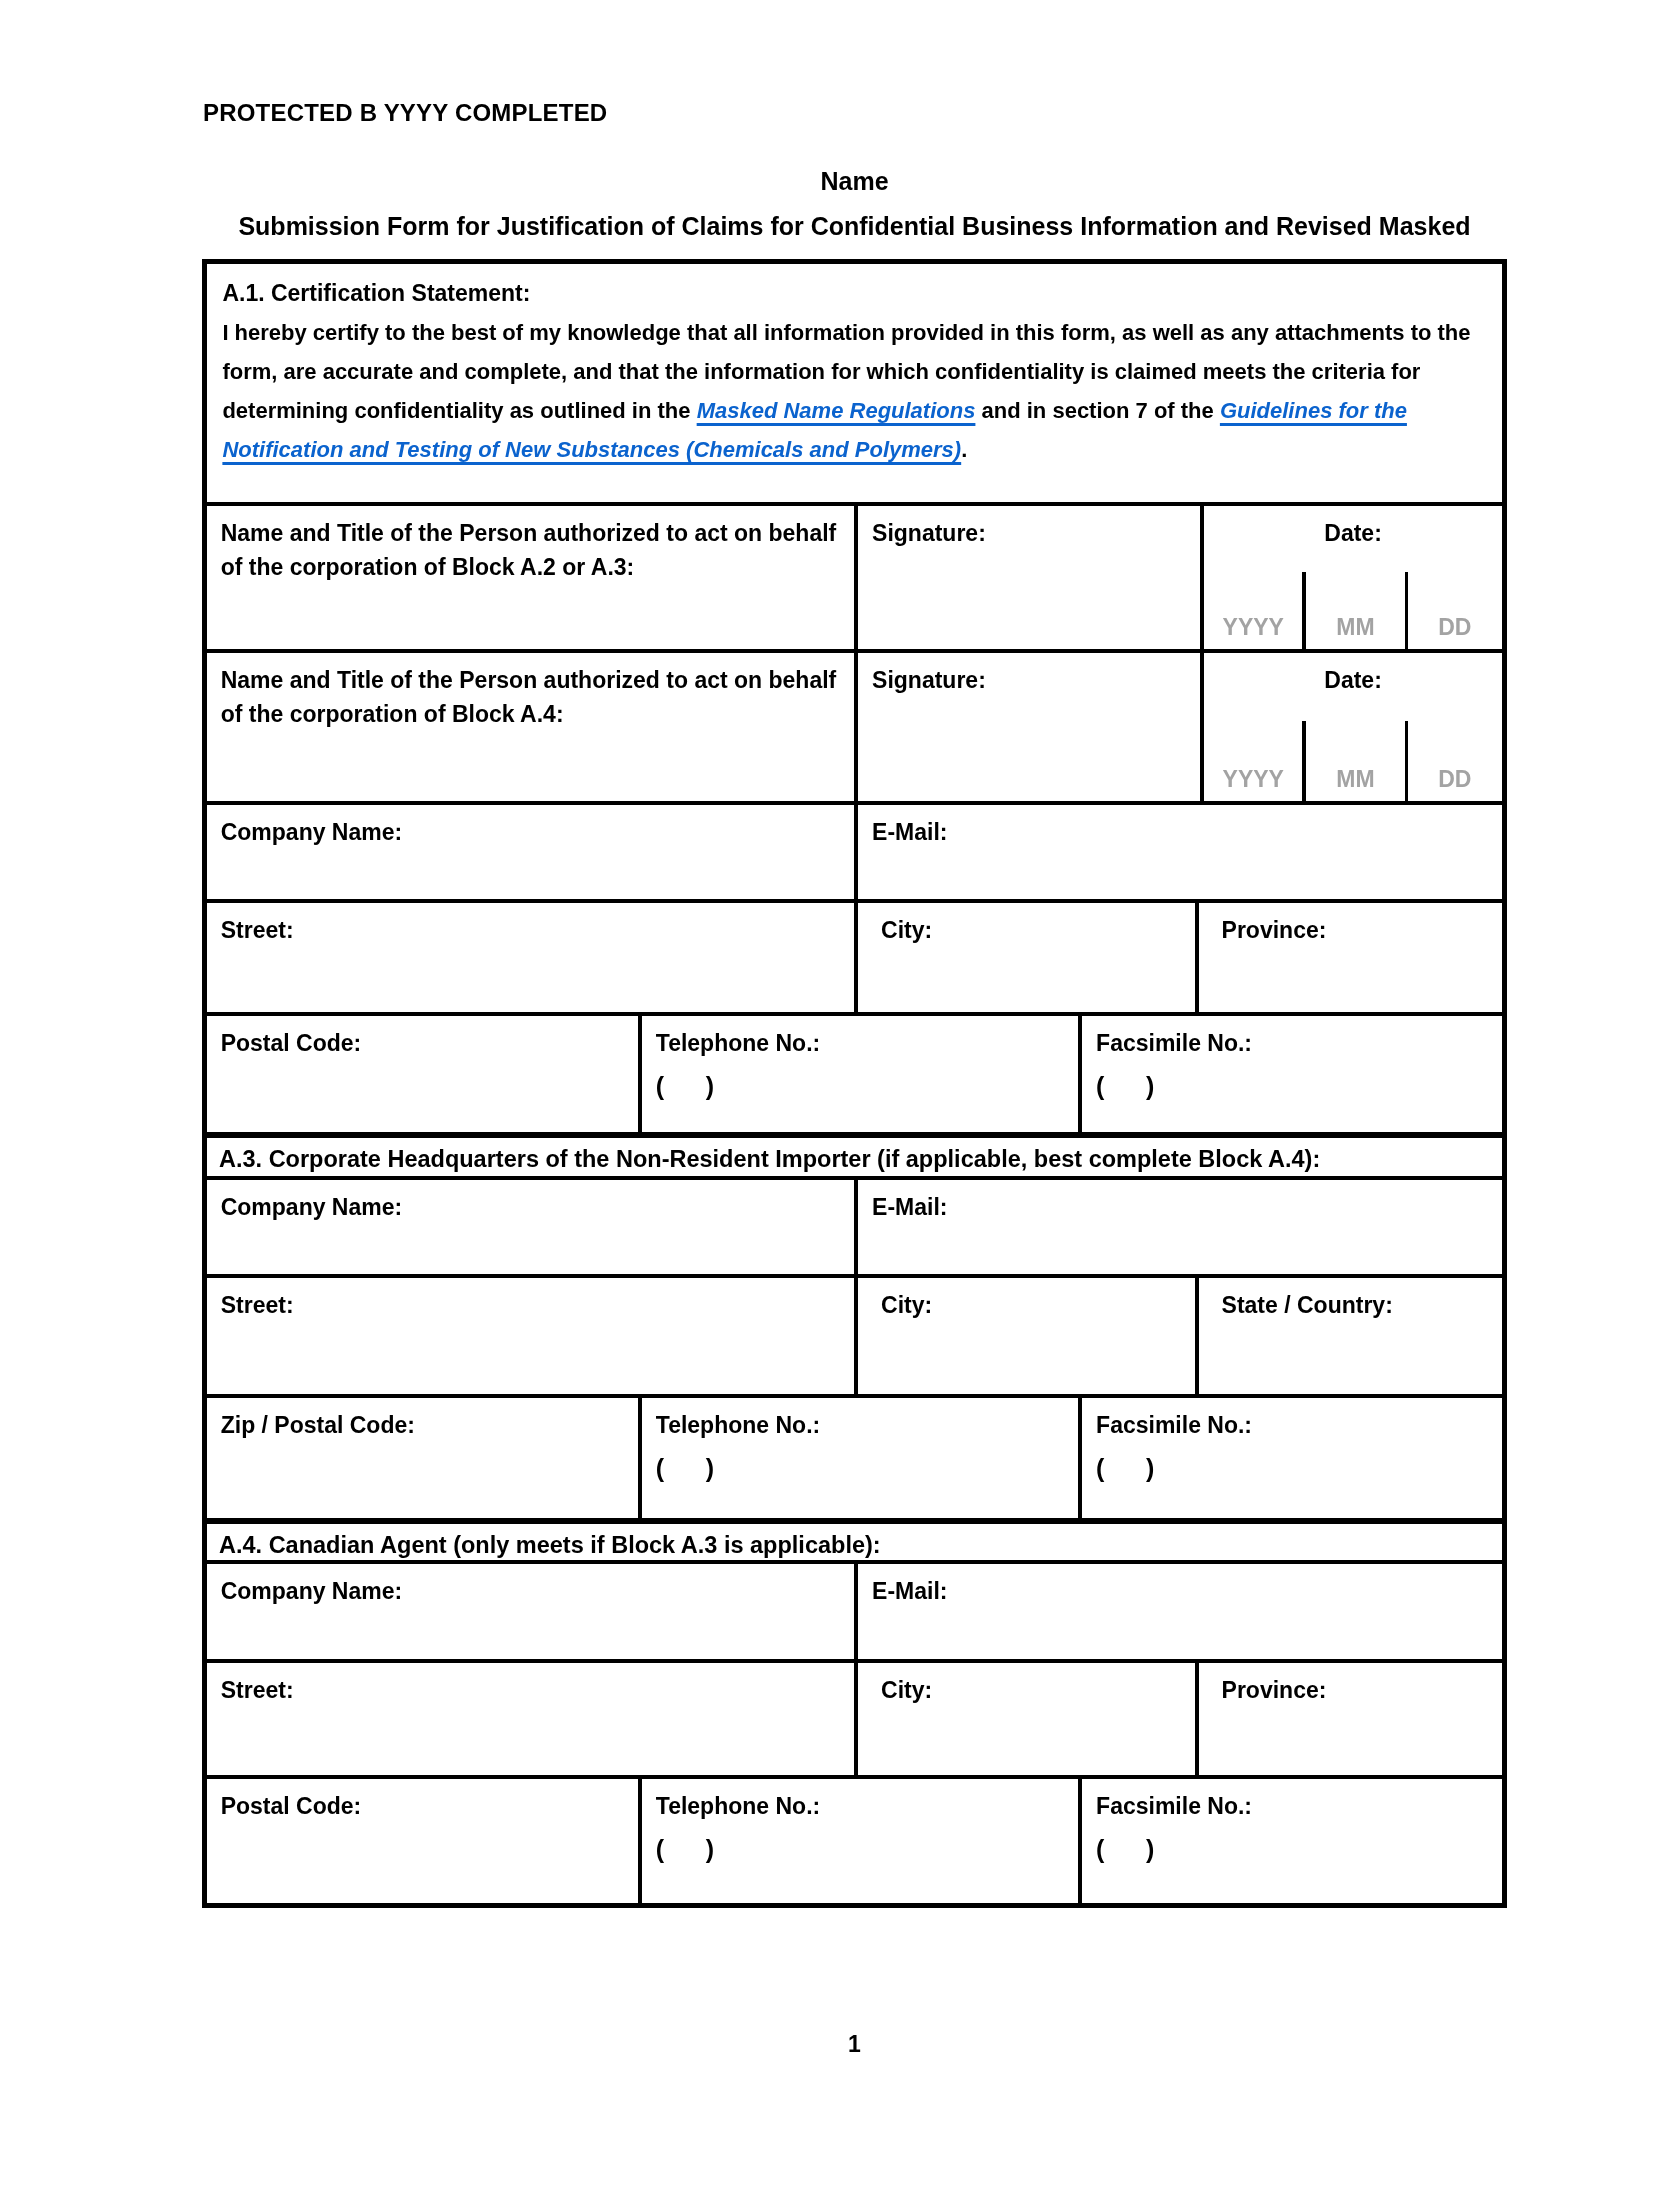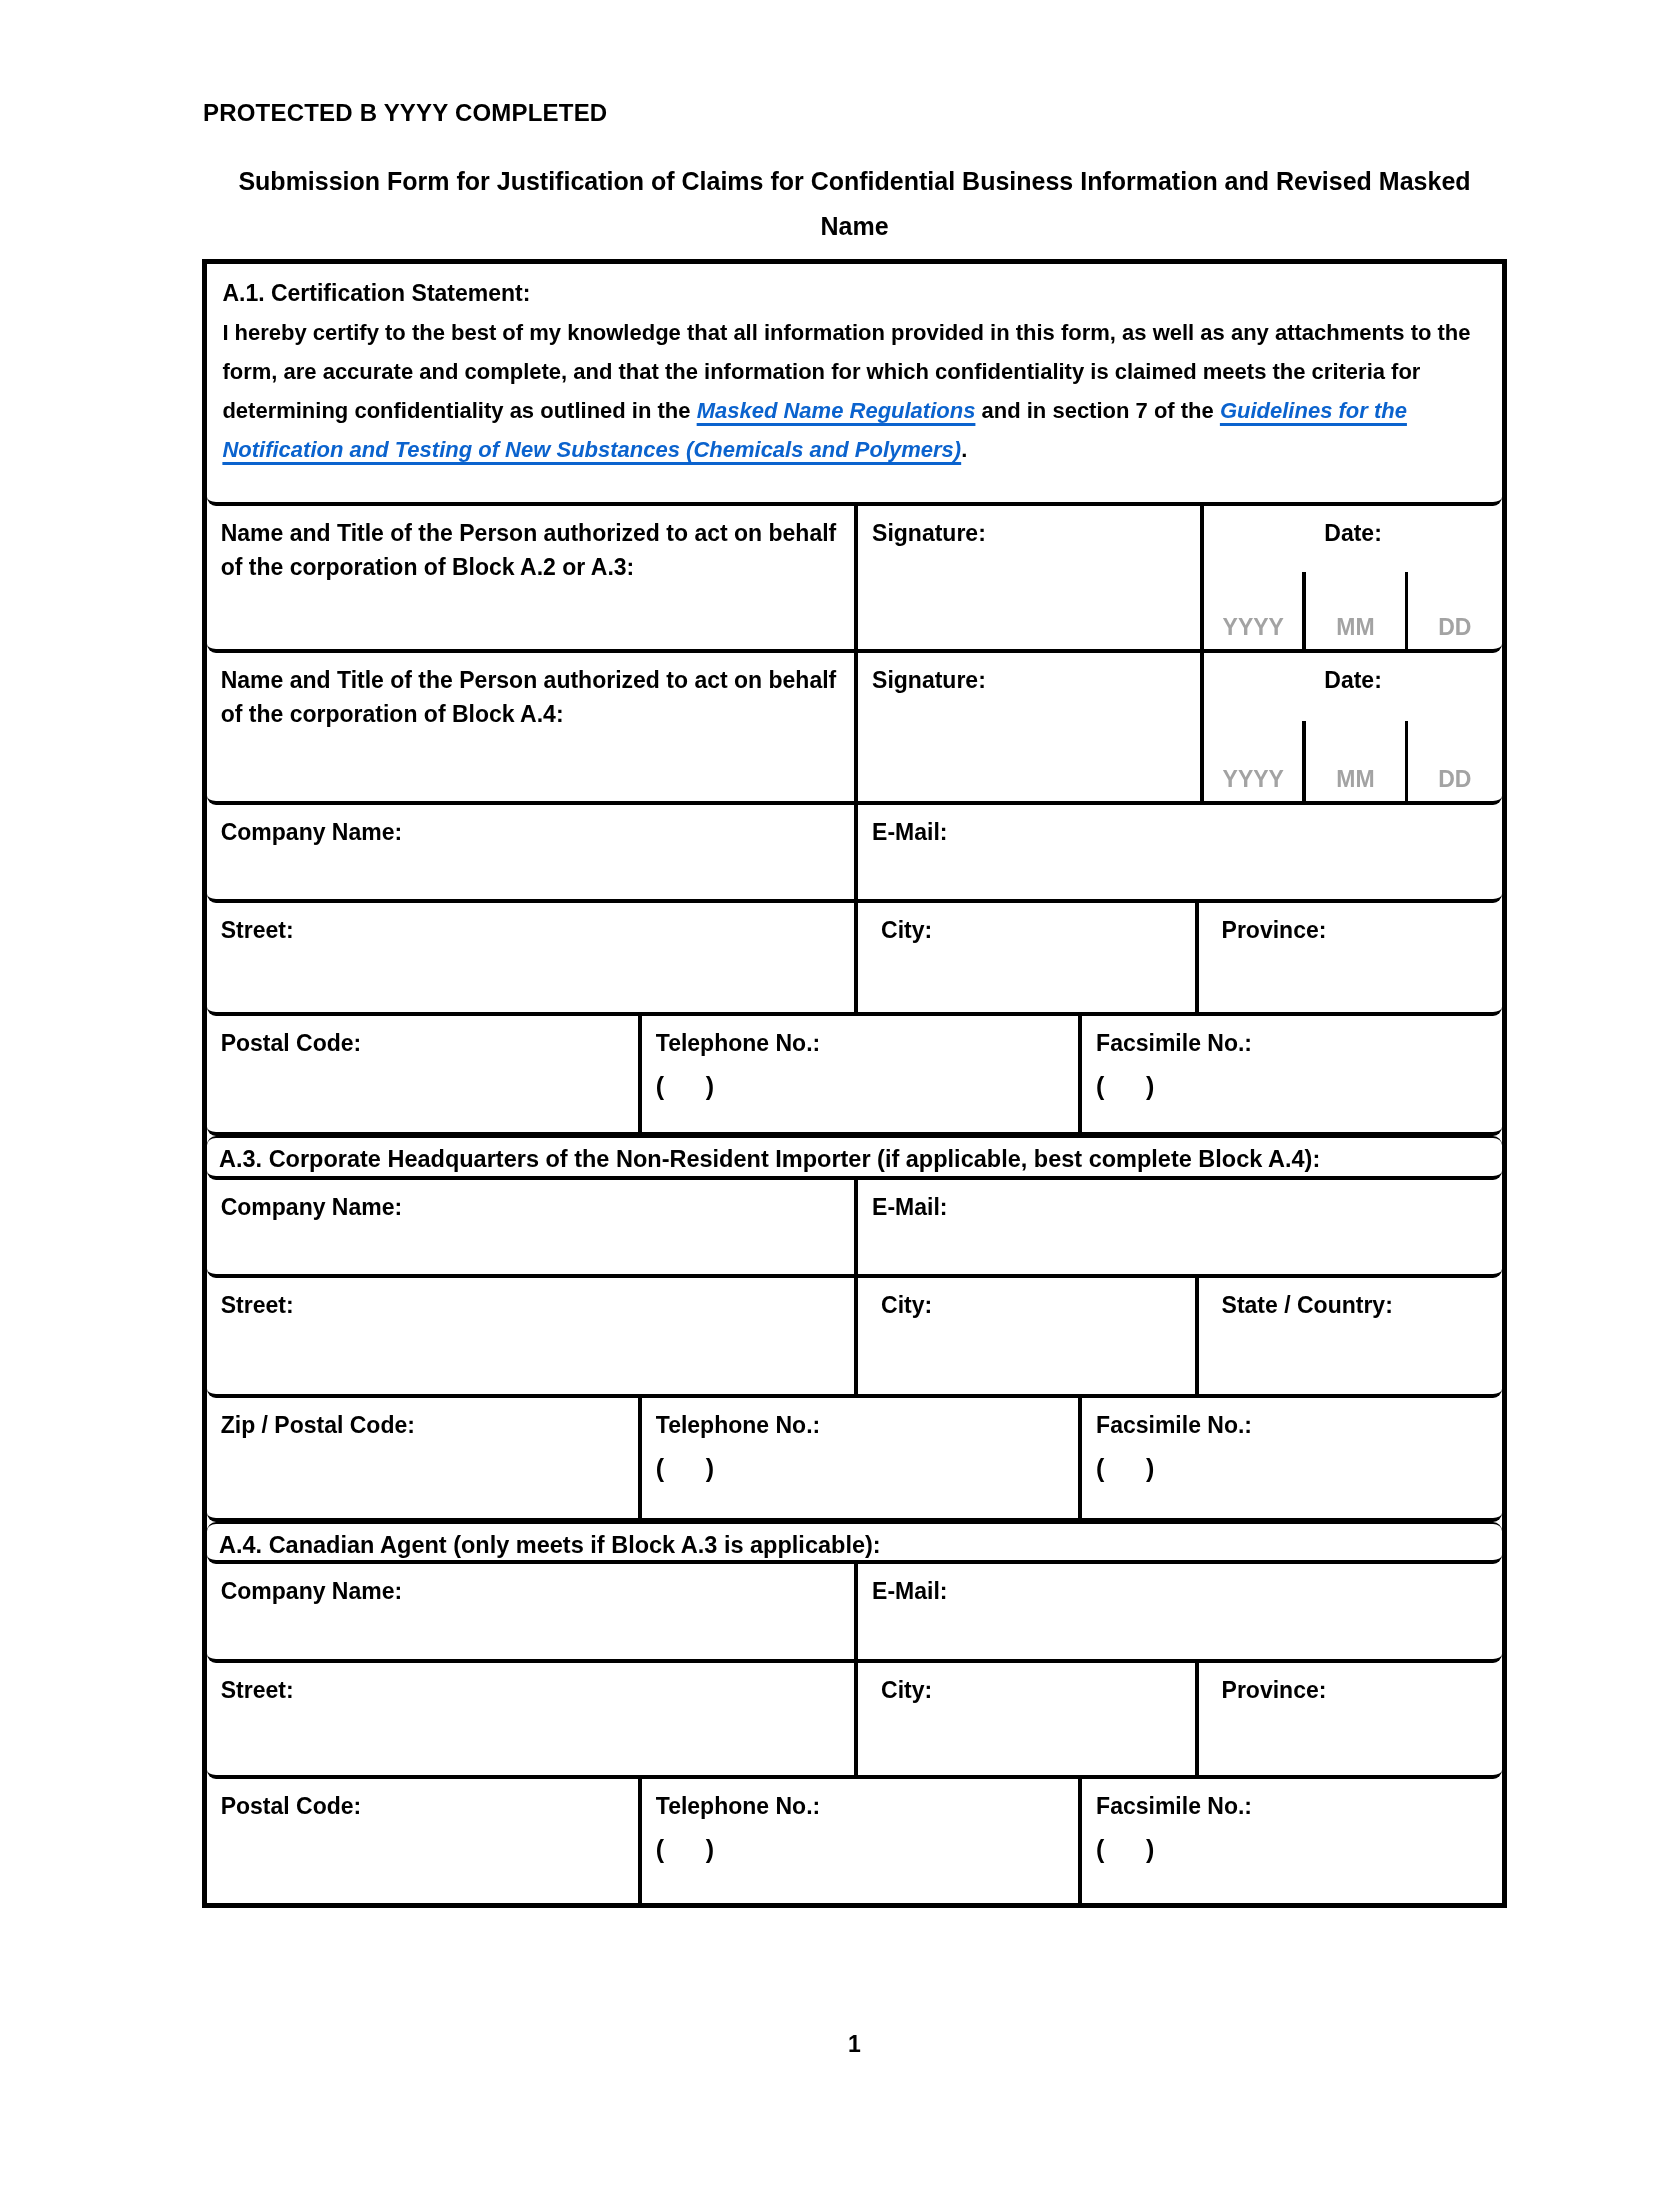--- a/index.html
+++ b/index.html
@@ -19,21 +19,21 @@
   }
   .doc-title {
     position:absolute; left:202px; top:159px; width:1305px;
     text-align:center; font-size:25px; line-height:45px;
   }
   .form-table {
     position:absolute; left:202px; top:259px; width:1305px;
     border:5.1px solid #000;
     background:#fff;
   }
-  .row { display:grid; border-bottom:4.3px solid #000;border-radius:9px; }
+  .row { display:grid; border-bottom:4.3px solid #000; }
   .row:last-child { border-bottom:none; }
   .cell { border-right:4.3px solid #000; padding:10.3px 13.7px; font-size:23px; line-height:34px; }
   .cell:last-child { border-right:none; }
 
   
   .a1-cell { min-height:238px; padding:10.3px 15.4px 8.6px 15.4px; }
   .a1-heading { font-size:23px; line-height:39px; }
   .a1-para { font-size:22px; line-height:39px; }
   .link {
     color:#0B63CE; font-style:italic; cursor:pointer;
@@ -70,22 +70,22 @@
   }
 </style>
 </head>
 <body>
 
 <div class="page">
 
   <div class="protected-label">PROTECTED B YYYY COMPLETED</div>
 
   <div class="doc-title">
+    <div>Name</div>
     <div>Submission Form for Justification of Claims for Confidential Business Information and Revised Masked</div>
-    <div>Name</div>
   </div>
 
   <div class="form-table">
 
     <div class="row">
       <div class="cell a1-cell">
         <div class="a1-heading">A.1. Certification Statement:</div>
         <div class="a1-para"><span>I hereby certify to the best of my knowledge that all information provided in this form, as well as any attachments to the form, are accurate and complete, and that the information for which confidentiality is claimed meets the criteria for determining confidentiality as outlined in the </span><a class="link">Masked Name Regulations</a><span> and in section 7 of the </span><a class="link">Guidelines for the Notification and Testing of New Substances (Chemicals and Polymers)</a><span>.</span></div>
       </div>
     </div>

